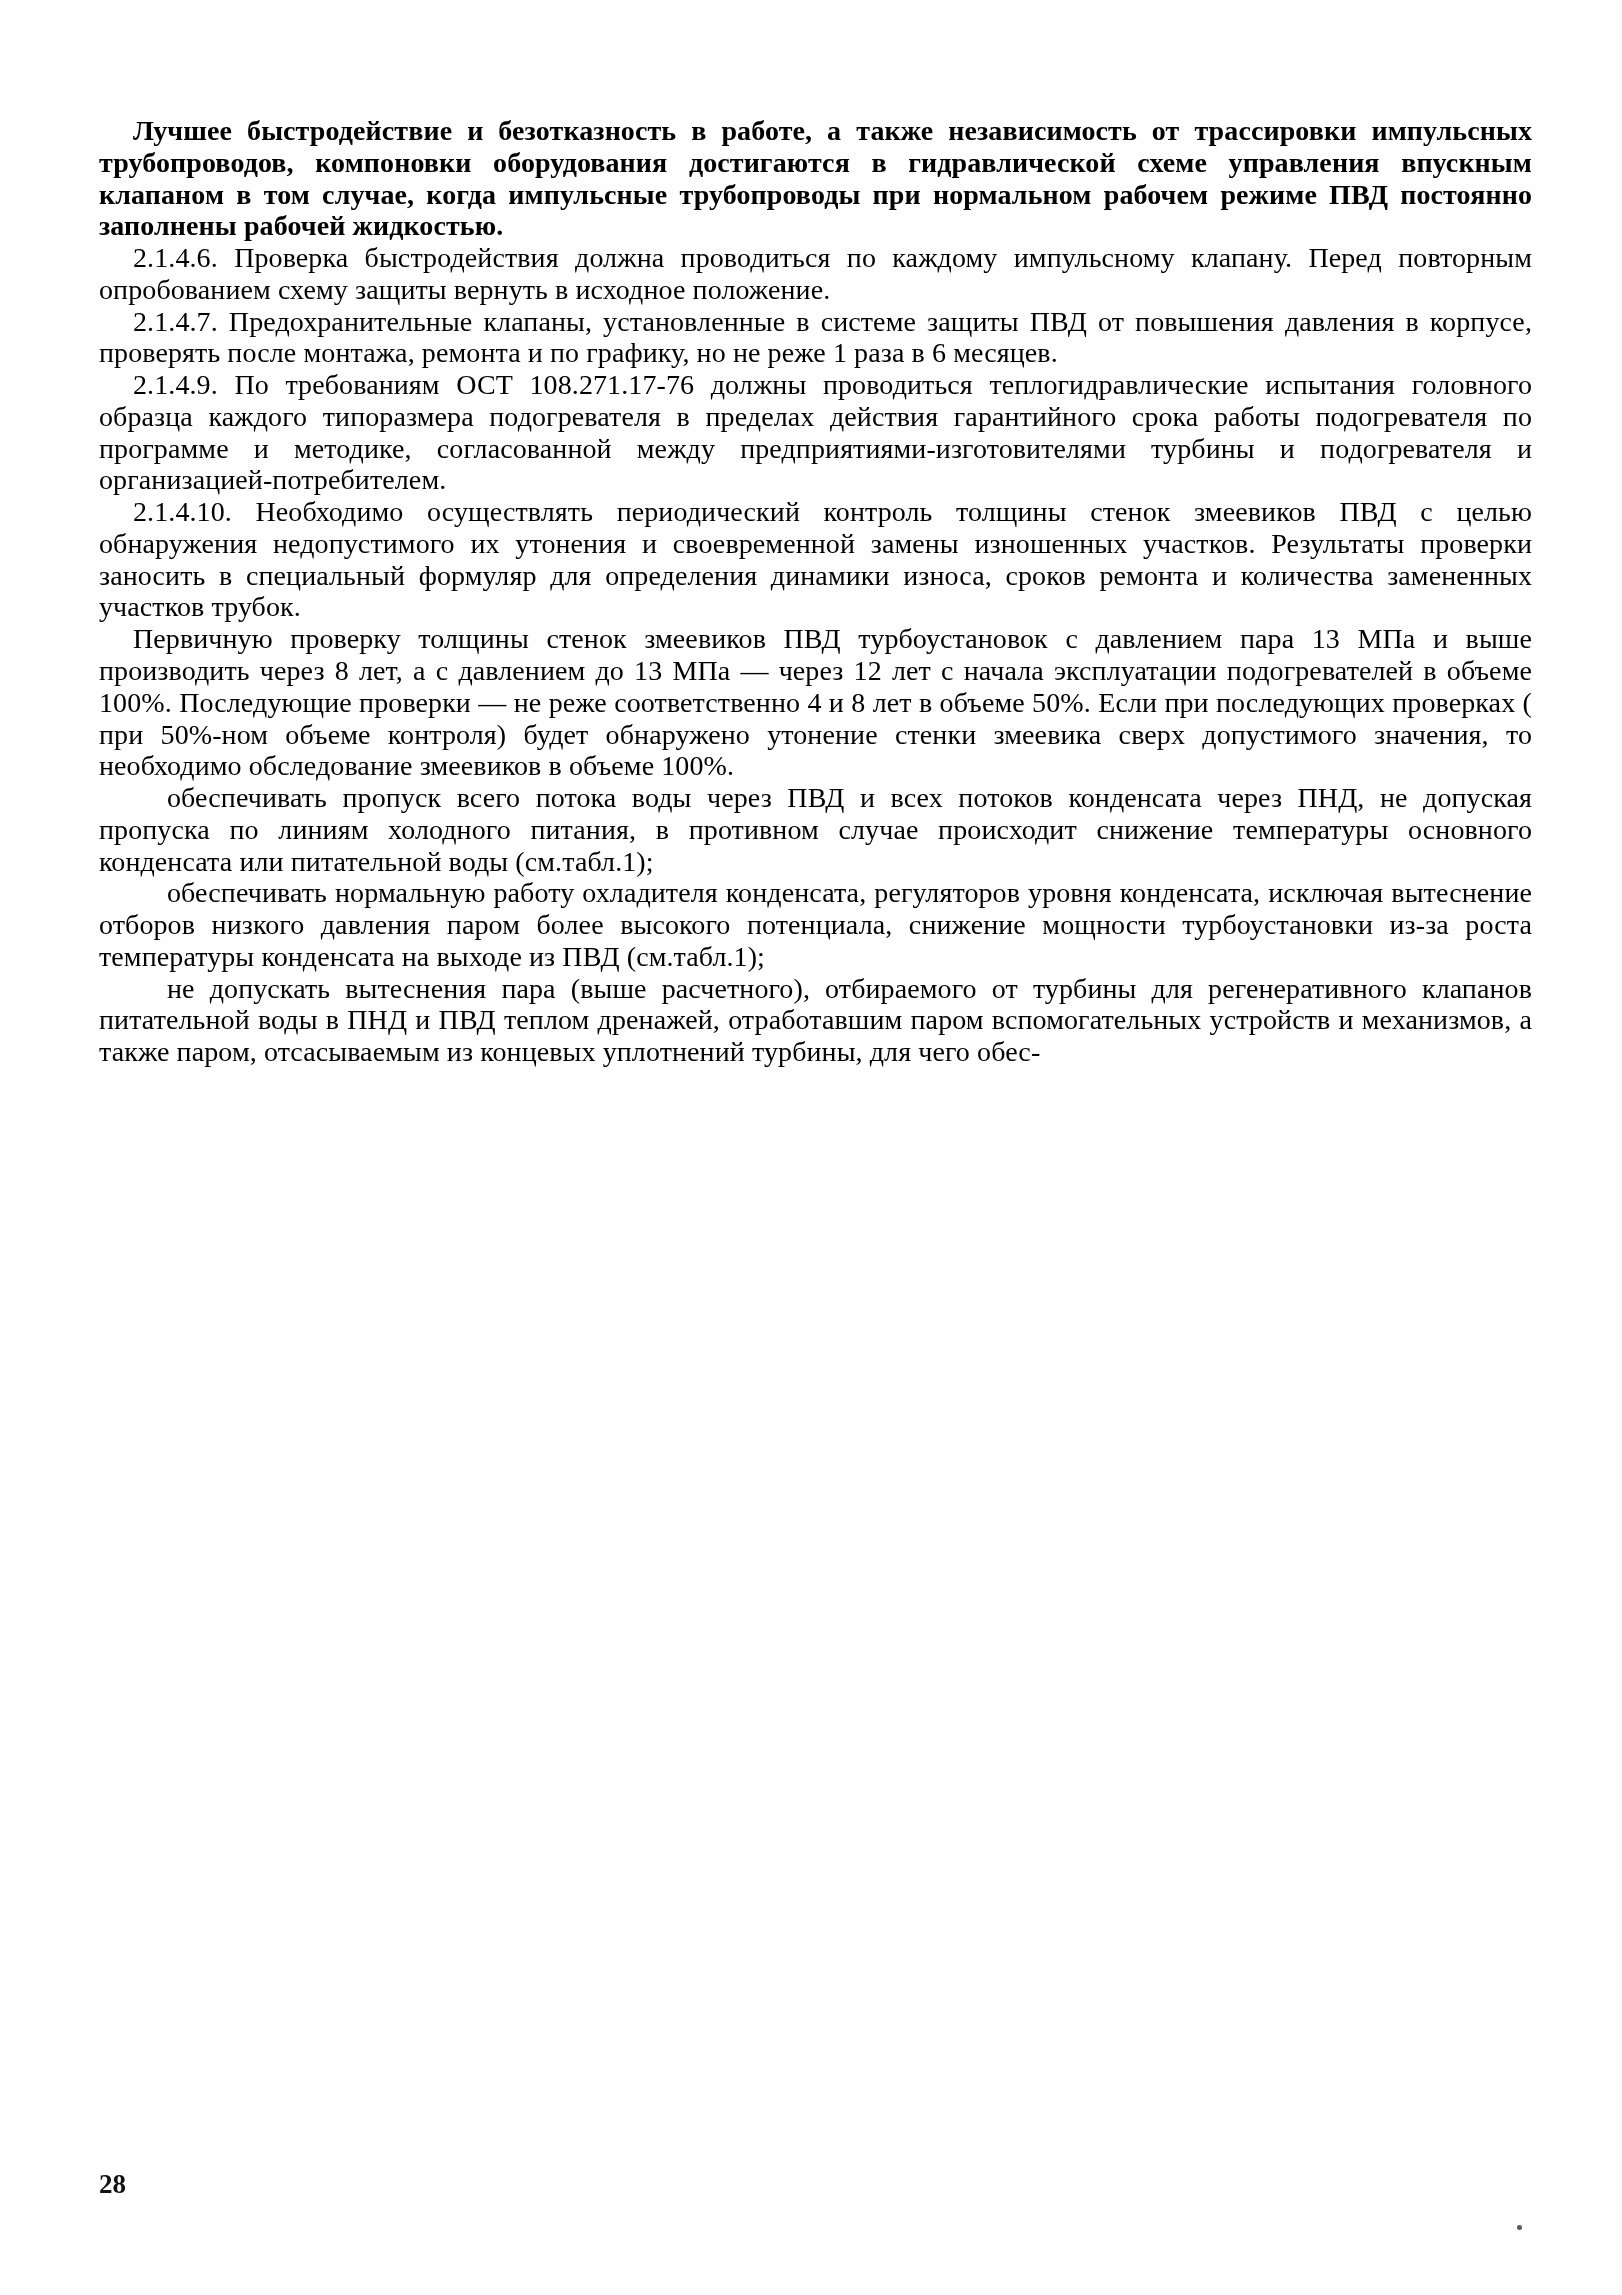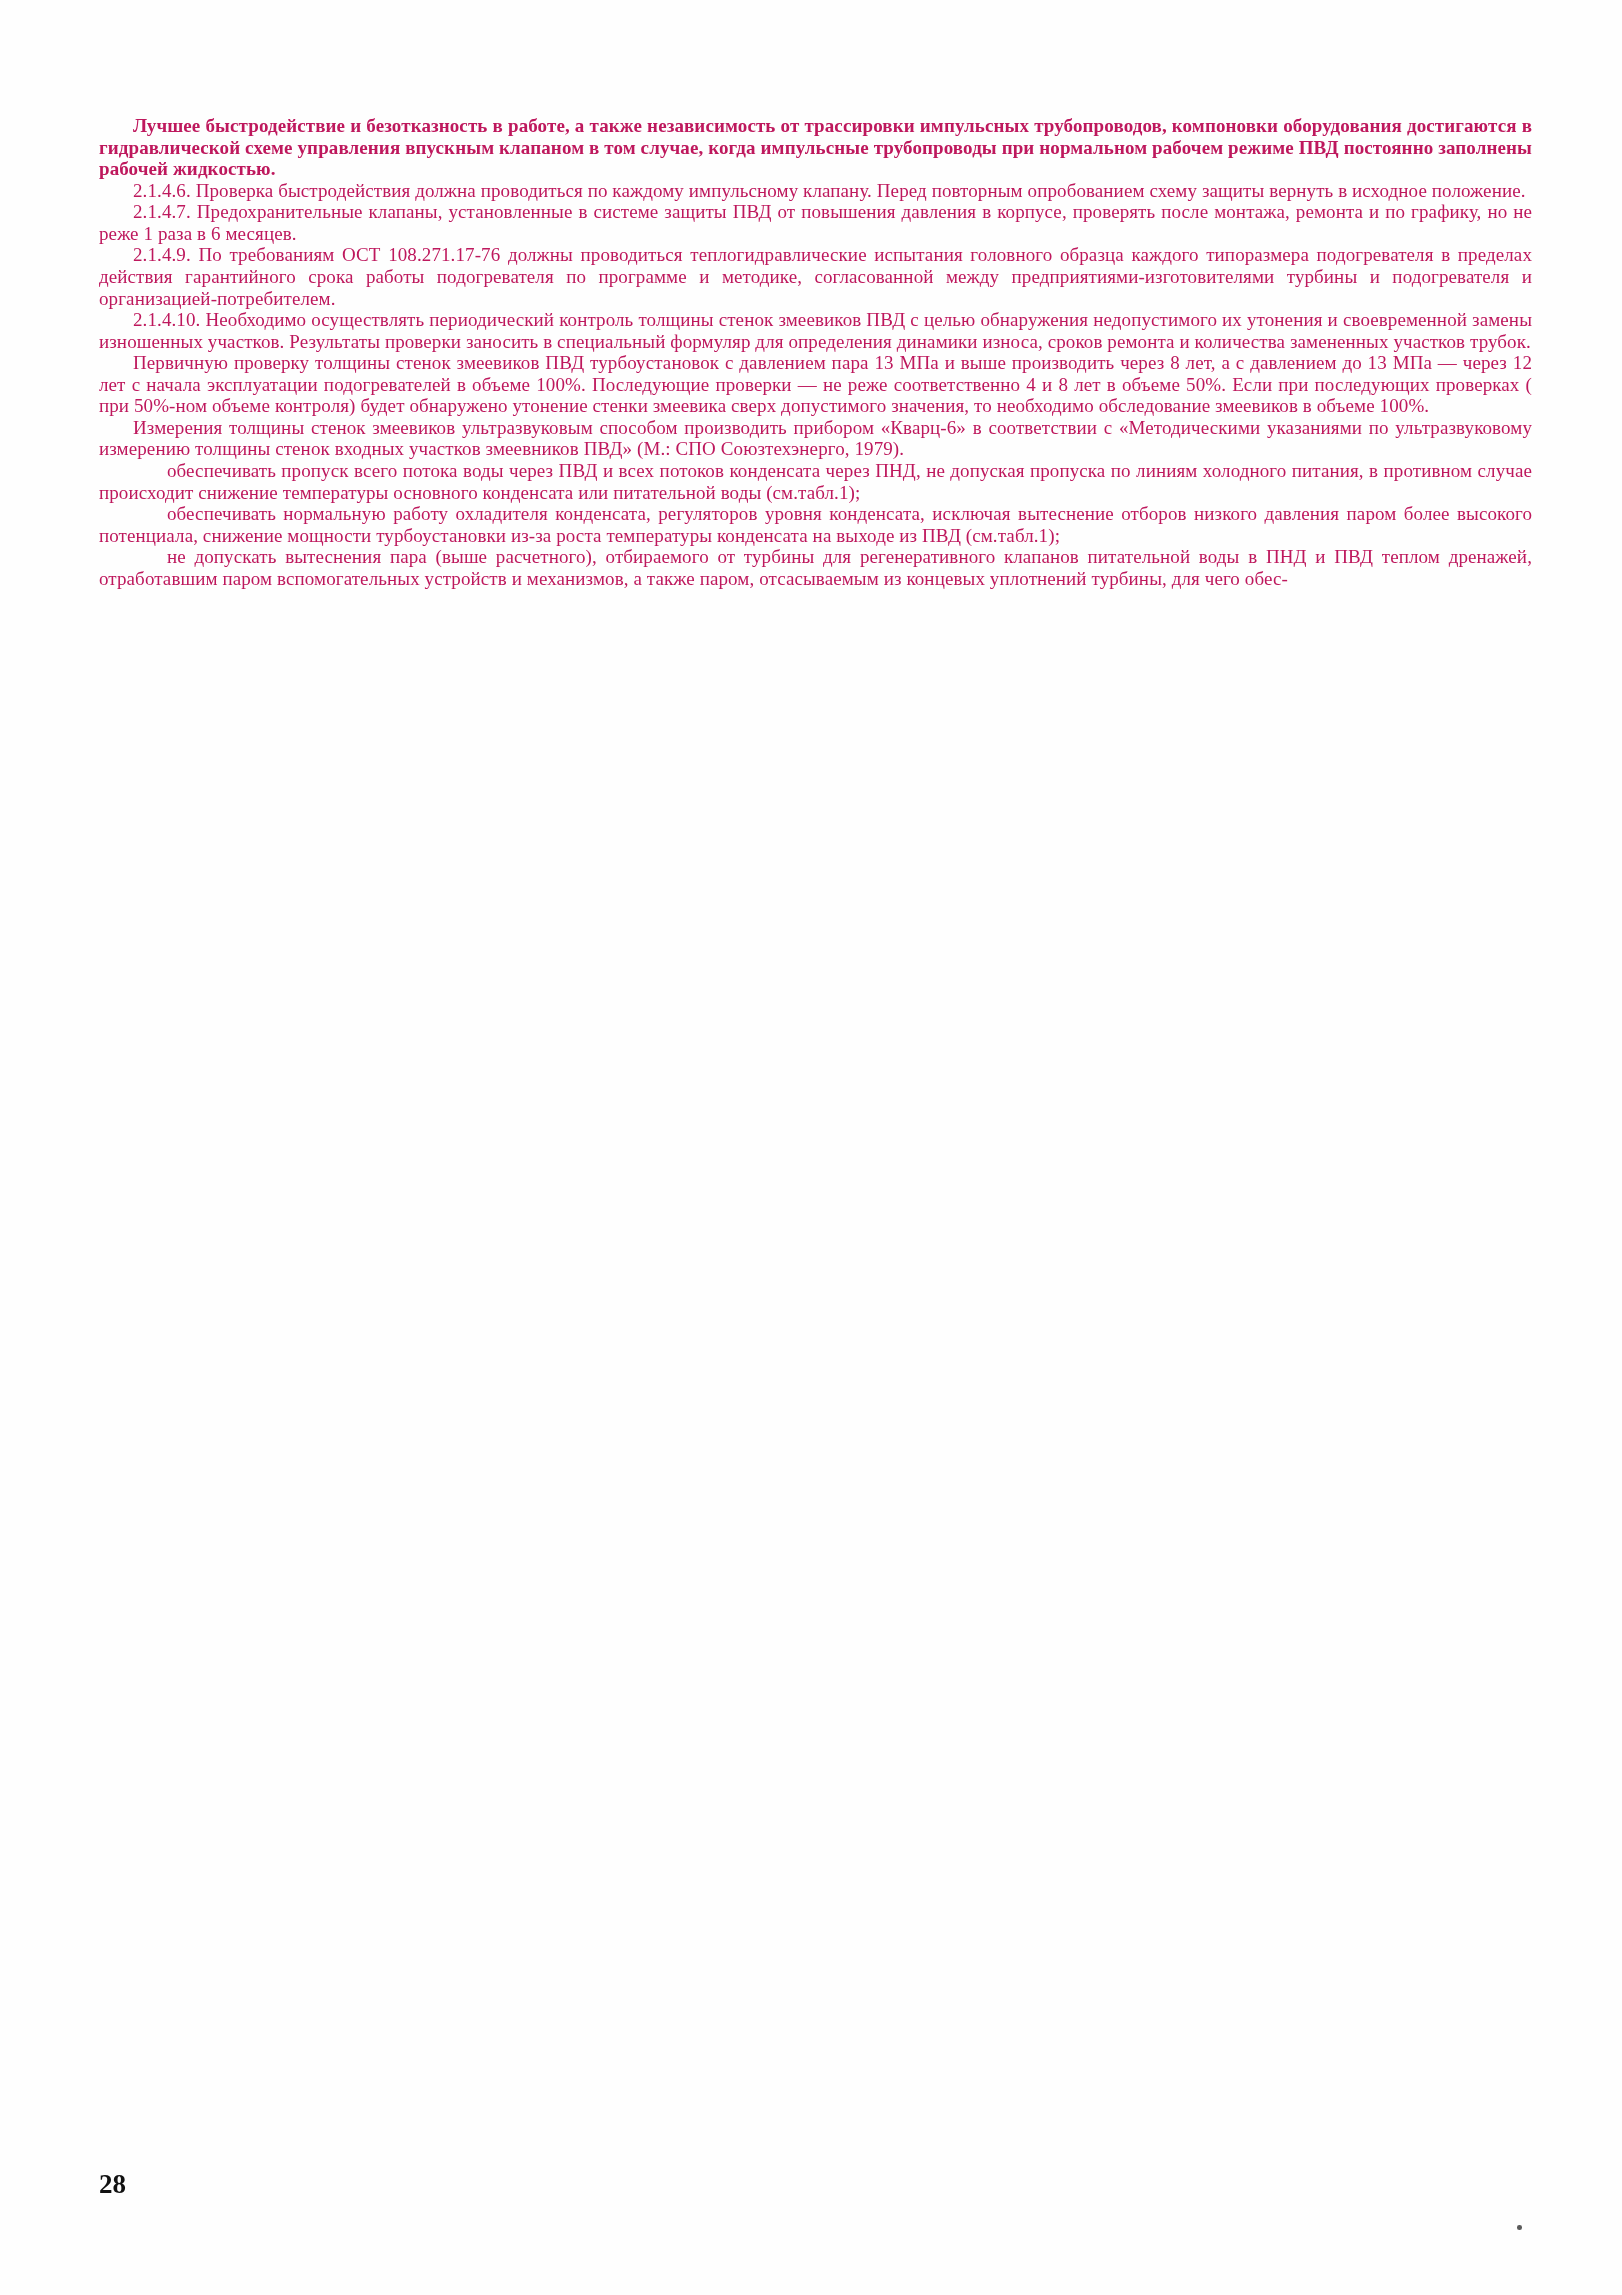--- a/index.html
+++ b/index.html
@@ -23,26 +23,26 @@
     background: #fefefe;
   }
   .content {
     position: absolute;
     left: 99px;
     top: 115px;
     width: 1433px;
   }
   p {
     margin: 0;
-    font-size: 19px;
+    font-size: 28px;
     line-height: 1.135;
     text-align: justify;
     text-justify: inter-word;
     letter-spacing: 0.1px;
-    color: #be185d;
+    color: #000000;
   }
   p.indent::before {
     content: "";
     display: inline-block;
     width: 34px;
   }
   .b { font-weight: bold; }
   .page-number {
     position: absolute;
     left: 99px;
@@ -65,21 +65,20 @@
 
 <div class="page">
   <div class="content">
 
     <p class="indent b">Лучшее быстродействие и безотказность в работе, а также независимость от трассировки импульсных трубопроводов, компоновки оборудования достигаются в гидравлической схеме управления впускным клапаном в том случае, когда импульсные трубопроводы при нормальном рабочем режиме ПВД постоянно заполнены рабочей жидкостью.</p>
     <p class="indent">2.1.4.6. Проверка быстродействия должна проводиться по каждому импульсному клапану. Перед повторным опробованием схему защиты вернуть в исходное положение.</p>
     <p class="indent">2.1.4.7. Предохранительные клапаны, установленные в системе защиты ПВД от повышения давления в корпусе, проверять после монтажа, ремонта и по графику, но не реже 1 раза в 6 месяцев.</p>
     <p class="indent">2.1.4.9. По требованиям ОСТ 108.271.17-76 должны проводиться теплогидравлические испытания головного образца каждого типоразмера подогревателя в пределах действия гарантийного срока работы подогревателя по программе и методике, согласованной между предприятиями-изготовителями турбины и подогревателя и организацией-потребителем.</p>
     <p class="indent">2.1.4.10. Необходимо осуществлять периодический контроль толщины стенок змеевиков ПВД с целью обнаружения недопустимого их утонения и своевременной замены изношенных участков. Результаты проверки заносить в специальный формуляр для определения динамики износа, сроков ремонта и количества замененных участков трубок.</p>
     <p class="indent">Первичную проверку толщины стенок змеевиков ПВД турбоустановок с давлением пара 13 МПа и выше производить через 8 лет, а с давлением до 13 МПа — через 12 лет с начала эксплуатации подогревателей в объеме 100%. Последующие проверки — не реже соответственно 4 и 8 лет в объеме 50%. Если при последующих проверках ( при 50%-ном объеме контроля) будет обнаружено утонение стенки змеевика сверх допустимого значения, то необходимо обследование змеевиков в объеме 100%.</p>
-    <p class="indent">Измерения толщины стенок змеевиков ультразвуковым способом производить прибором «Кварц-6» в соответствии с «Методическими указаниями по ультразвуковому измерению толщины стенок входных участков змеевников ПВД» (М.: СПО Союзтехэнерго, 1979).</p>
     <p class="indent" style="text-indent:34px">обеспечивать пропуск всего потока воды через ПВД и всех потоков конденсата через ПНД, не допуская пропуска по линиям холодного питания, в противном случае происходит снижение температуры основного конденсата или питательной воды (см.табл.1);</p>
     <p class="indent" style="text-indent:34px">обеспечивать нормальную работу охладителя конденсата, регуляторов уровня конденсата, исключая вытеснение отборов низкого давления паром более высокого потенциала, снижение мощности турбоустановки из-за роста температуры конденсата на выходе из ПВД (см.табл.1);</p>
     <p class="indent" style="text-indent:34px">не допускать вытеснения пара (выше расчетного), отбираемого от турбины для регенеративного клапанов питательной воды в ПНД и ПВД теплом дренажей, отработавшим паром вспомогательных устройств и механизмов, а также паром, отсасываемым из концевых уплотнений турбины, для чего обес-</p>
 
   </div>
 
   <div class="page-number">28</div>
 
   <div class="speck" style="left:1517px; top:2225px;"></div>
 </div>

